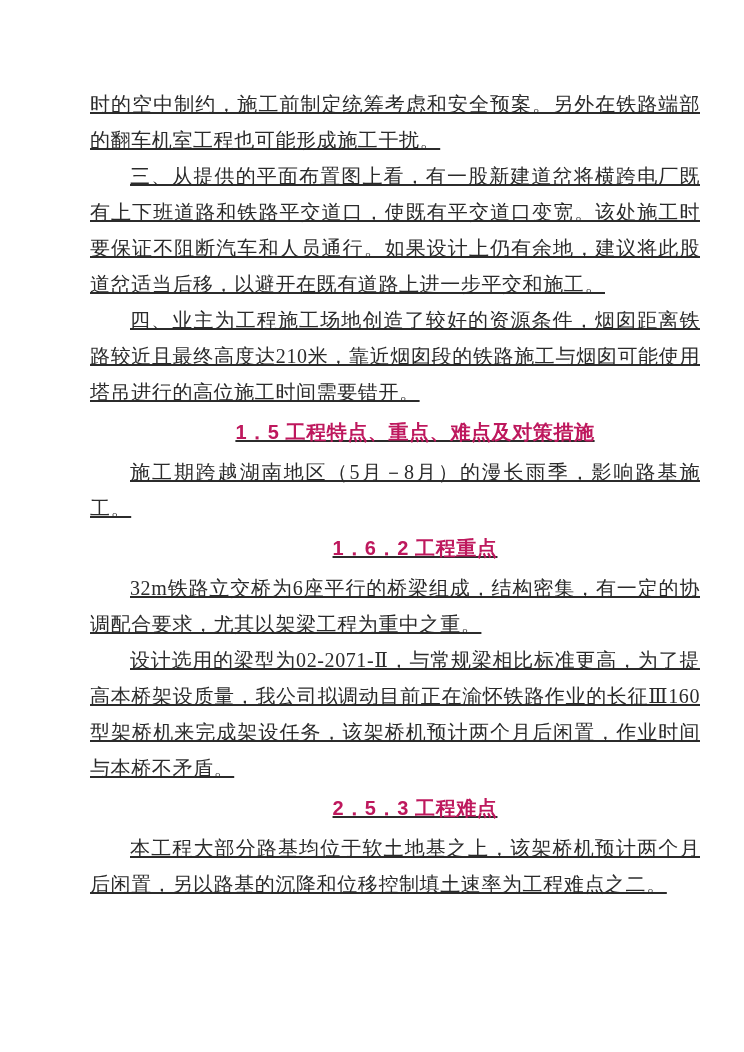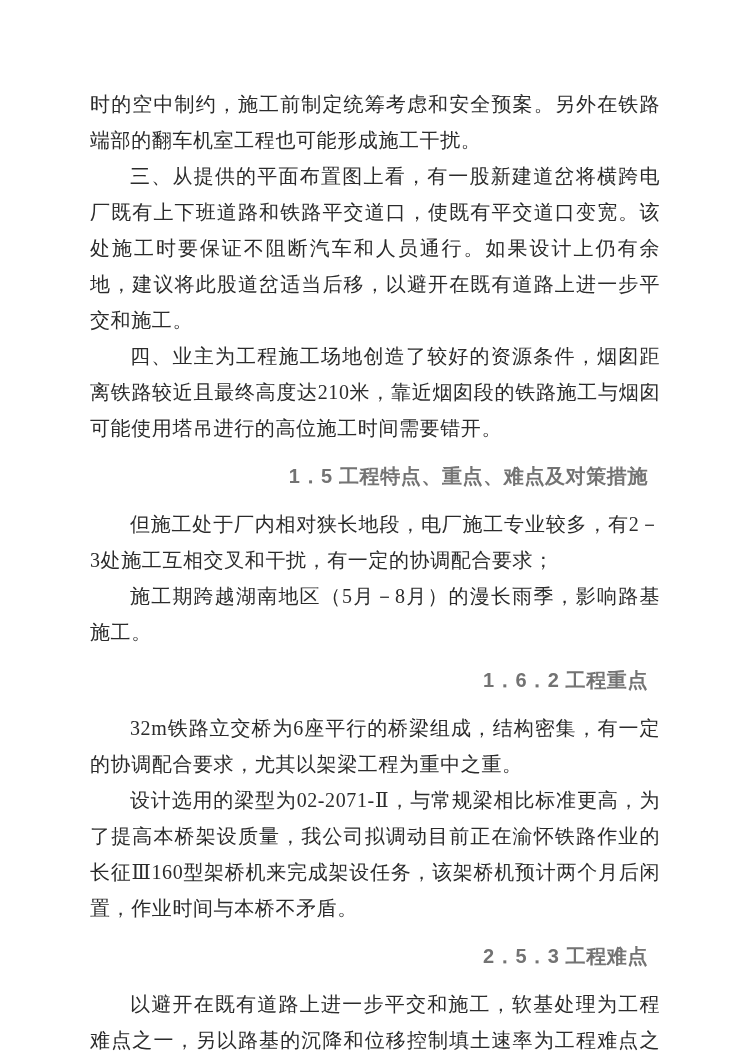--- a/index.html
+++ b/index.html
@@ -10,56 +10,56 @@
   body {
     width: 744px;
     height: 1052px;
     overflow: hidden;
   }
   .page {
     box-sizing: border-box;
     width: 744px;
     height: 1052px;
     background: #ffffff;
-    padding: 86px 84px 0 90px;
+    padding: 86px 44px 0 90px;
     color: #2b2b2b;
+    text-decoration: underline;
   }
   .body-para {
     font-family: "Liberation Serif", "DejaVu Serif", serif;
     font-size: 20px;
     line-height: 36px;
     letter-spacing: 0.6px;
     text-align: justify;
     text-justify: inter-ideograph;
     margin: 0;
     word-break: break-all;
   }
   .indent {
     text-indent: 2em;
   }
   .heading {
     font-family: "Liberation Sans", "DejaVu Sans", sans-serif;
     font-weight: bold;
     font-size: 20px;
     line-height: 36px;
     letter-spacing: 0.6px;
-    margin: 12px;
+    margin: 4px;
     text-indent: 2em;
-    color: #737373;
-    text-align: right;
+    color: #be185d;
+    text-align: center;
   }
 </style>
 </head>
 <body>
 
 <div class="page">
   <p class="body-para">时的空中制约，施工前制定统筹考虑和安全预案。另外在铁路端部的翻车机室工程也可能形成施工干扰。</p>
   <p class="body-para indent">三、从提供的平面布置图上看，有一股新建道岔将横跨电厂既有上下班道路和铁路平交道口，使既有平交道口变宽。该处施工时要保证不阻断汽车和人员通行。如果设计上仍有余地，建议将此股道岔适当后移，以避开在既有道路上进一步平交和施工。</p>
   <p class="body-para indent">四、业主为工程施工场地创造了较好的资源条件，烟囱距离铁路较近且最终高度达210米，靠近烟囱段的铁路施工与烟囱可能使用塔吊进行的高位施工时间需要错开。</p>
   <h2 class="heading">1．5 工程特点、重点、难点及对策措施</h2>
-  <p class="body-para indent">但施工处于厂内相对狭长地段，电厂施工专业较多，有2－3处施工互相交叉和干扰，有一定的协调配合要求；</p>
   <p class="body-para indent">施工期跨越湖南地区（5月－8月）的漫长雨季，影响路基施工。</p>
   <h3 class="heading">1．6．2 工程重点</h3>
   <p class="body-para indent">32m铁路立交桥为6座平行的桥梁组成，结构密集，有一定的协调配合要求，尤其以架梁工程为重中之重。</p>
   <p class="body-para indent">设计选用的梁型为02-2071-Ⅱ，与常规梁相比标准更高，为了提高本桥架设质量，我公司拟调动目前正在渝怀铁路作业的长征Ⅲ160型架桥机来完成架设任务，该架桥机预计两个月后闲置，作业时间与本桥不矛盾。</p>
   <h3 class="heading">2．5．3 工程难点</h3>
-  <p class="body-para indent">以避开在既有道路上进一步平交和施工，软基处理为工程难点之一，另以路基的沉降和位移控制填土速率为工程难点之二。</p>
+  <p class="body-para indent">本工程大部分路基均位于软土地基之上，该架桥机预计两个月后闲置，另以路基的沉降和位移控制填土速率为工程难点之二。</p>
 </div>
 
 </body></html>

